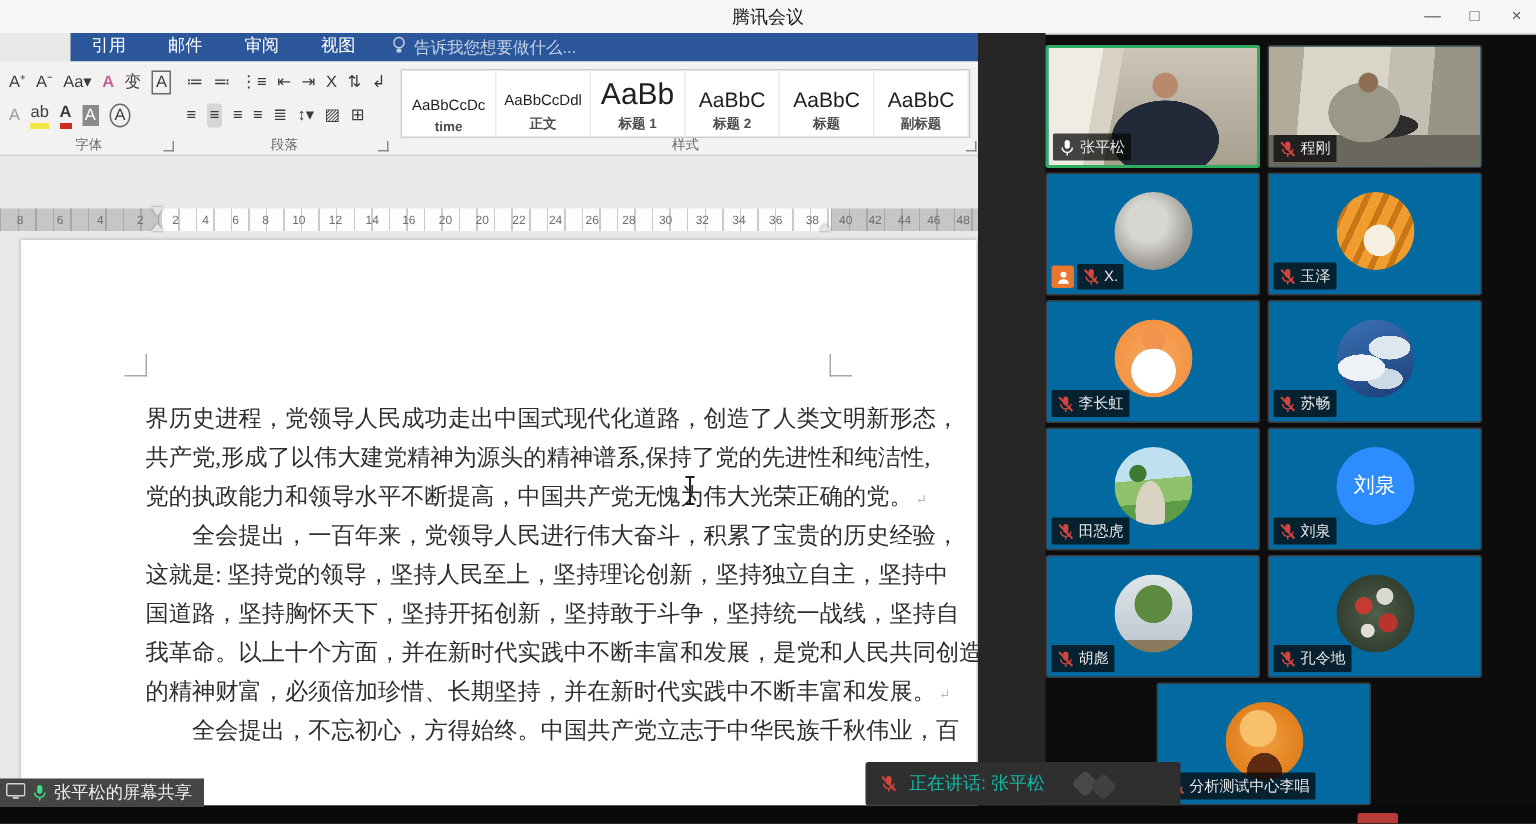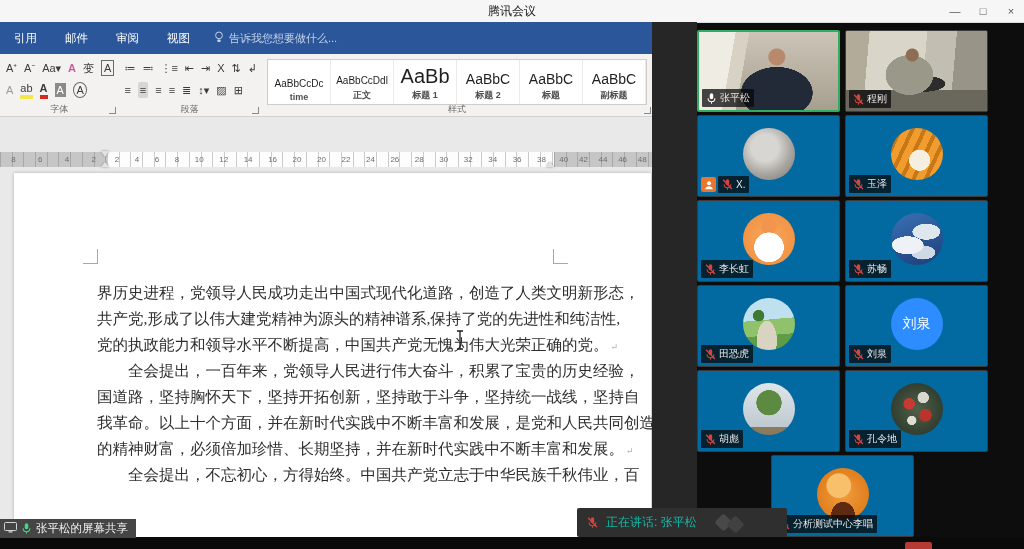--- a/index.html
+++ b/index.html
@@ -8,21 +8,21 @@
 
   
   .titlebar{position:absolute;left:0;top:0;width:1024px;height:22px;background:#f6f6f6;
             border-bottom:1px solid #dcdcdc;display:flex;align-items:center;justify-content:center;}
   .titlebar .title{font-size:12px;color:#1a1a1a;}
   .wctrl{position:absolute;right:6px;top:0;height:22px;display:flex;align-items:center;gap:14px;}
   .wctrl span{font-size:11px;color:#555;width:14px;text-align:center;cursor:default;}
 
   
   .share{position:absolute;left:0;top:22px;width:652px;height:515px;background:#e9e9e9;overflow:hidden;}
-  .rtabs-band{height:32px;background:#2b579a;display:flex;align-items:center;}
+  .rtabs-band{height:19px;background:#2b579a;display:flex;align-items:center;margin-left:47px;}
   .rtabs{display:flex;align-items:center;height:100%;}
   .rtab{color:#fff;font-size:11.5px;padding:0 14px;line-height:19px;}
   .tellme{display:flex;align-items:center;gap:5px;color:#c3d0e8;font-size:11px;padding-left:10px;}
   .ribbon{height:62px;background:#f3f2f1;border-bottom:1px solid #d4d1ce;display:flex;position:relative;}
   .rgroup{position:relative;padding:3px 4px 12px 4px;}
   .gsep{width:1px;background:#d8d5d2;margin:4px 0;}
   .irow{display:flex;align-items:center;gap:7px;height:22px;padding-left:2px;}
   .ric{font-size:11px;color:#3b3b3b;line-height:14px;white-space:nowrap;}
   .ric.pressed{background:#d8d6d4;border-radius:2px;padding:1px 2px;}
   .ric.boxed{border:1px solid #6a6a6a;padding:0 2px;}
@@ -307,20 +307,21 @@
       <div class="ind-right"></div>
 
       <div class="page">
         <div class="cropmark left"></div>
         <div class="cropmark right"></div>
         <div class="doctext">
             <div class="doc-line"><span>界历史进程，党领导人民成功走出中国式现代化道路，创造了人类文明新形态，</span></div>
             <div class="doc-line"><span>共产党,形成了以伟大建党精神为源头的精神谱系,保持了党的先进性和纯洁性,</span></div>
             <div class="doc-line"><span>党的执政能力和领导水平不断提高，中国共产党无愧为伟大光荣正确的党。</span><span class="pmark">↵</span></div>
             <div class="doc-line indent"><span>全会提出，一百年来，党领导人民进行伟大奋斗，积累了宝贵的历史经验，</span></div>
+            <div class="doc-line"><span>这就是: 坚持党的领导，坚持人民至上，坚持理论创新，坚持独立自主，坚持中</span></div>
             <div class="doc-line"><span>国道路，坚持胸怀天下，坚持开拓创新，坚持敢于斗争，坚持统一战线，坚持自</span></div>
             <div class="doc-line"><span>我革命。以上十个方面，并在新时代实践中不断丰富和发展，是党和人民共同创造</span></div>
             <div class="doc-line"><span>的精神财富，必须倍加珍惜、长期坚持，并在新时代实践中不断丰富和发展。</span><span class="pmark">↵</span></div>
             <div class="doc-line indent"><span>全会提出，不忘初心，方得始终。中国共产党立志于中华民族千秋伟业，百</span></div>
           </div>
         <div class="ibeam">
           <svg width="10" height="20" viewBox="0 0 10 20">
               <path d="M2 1h6M2 19h6M5 1v18" stroke="#1d1d1d" stroke-width="1.3" fill="none"></path>
             </svg>
         </div>

